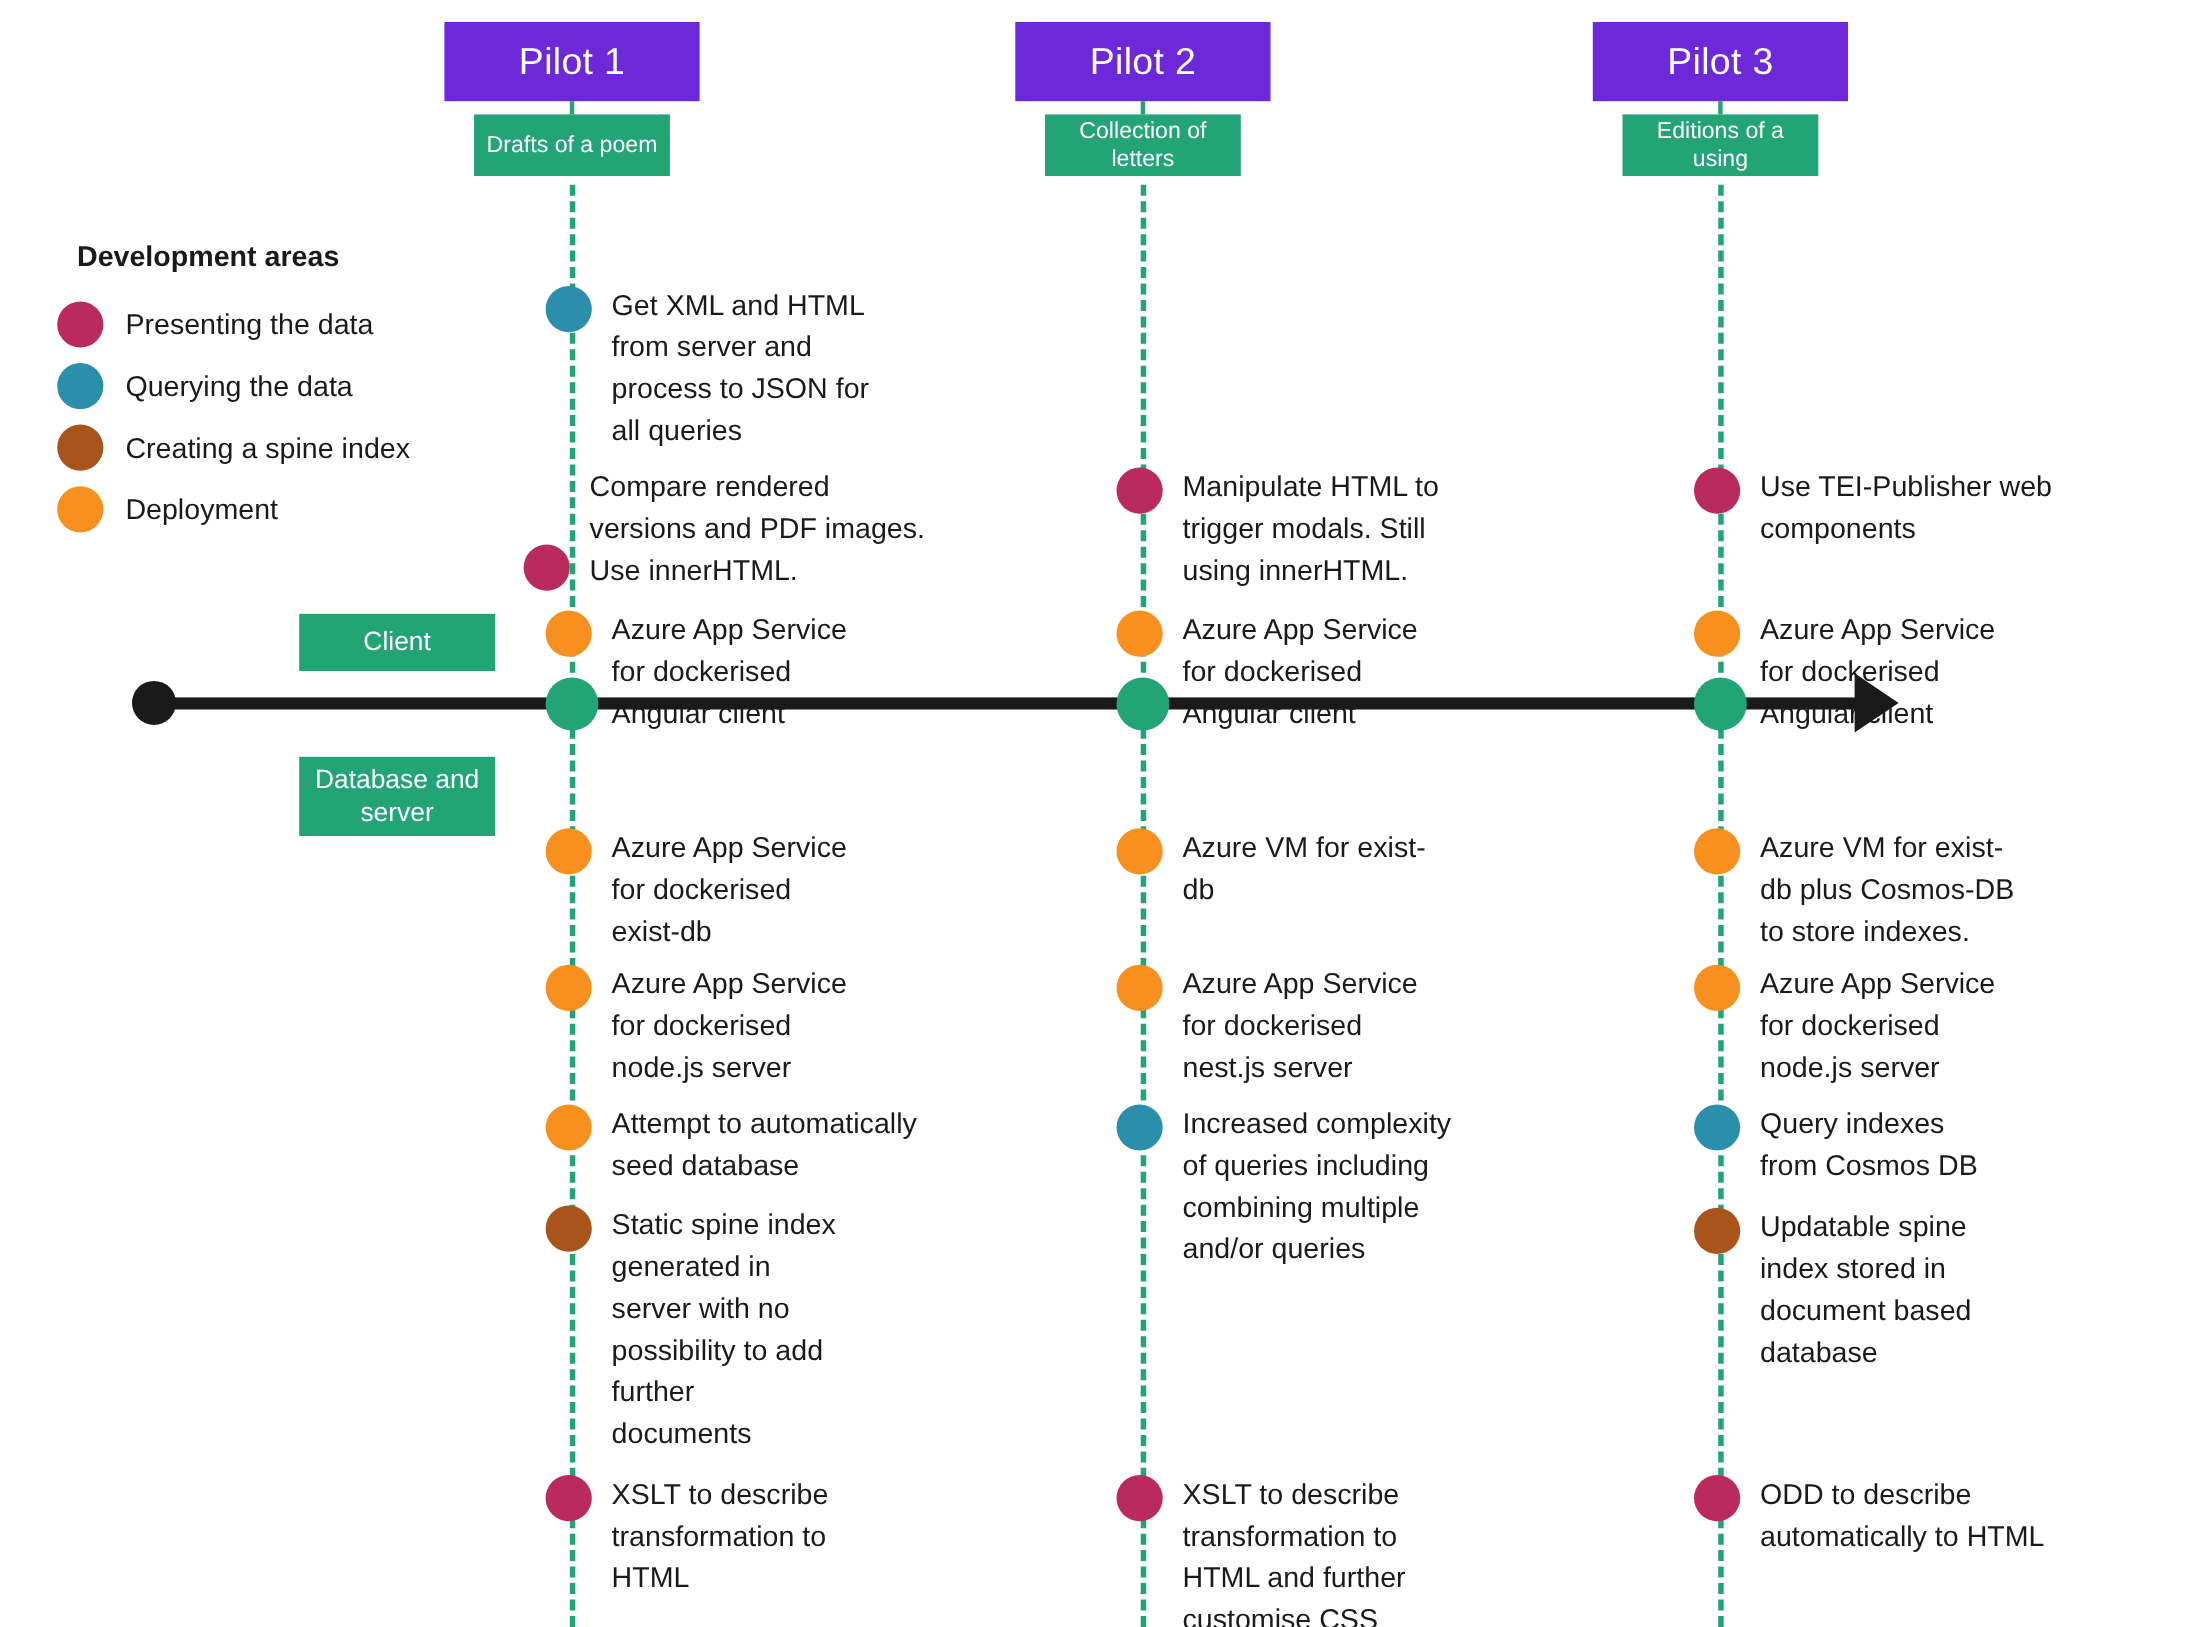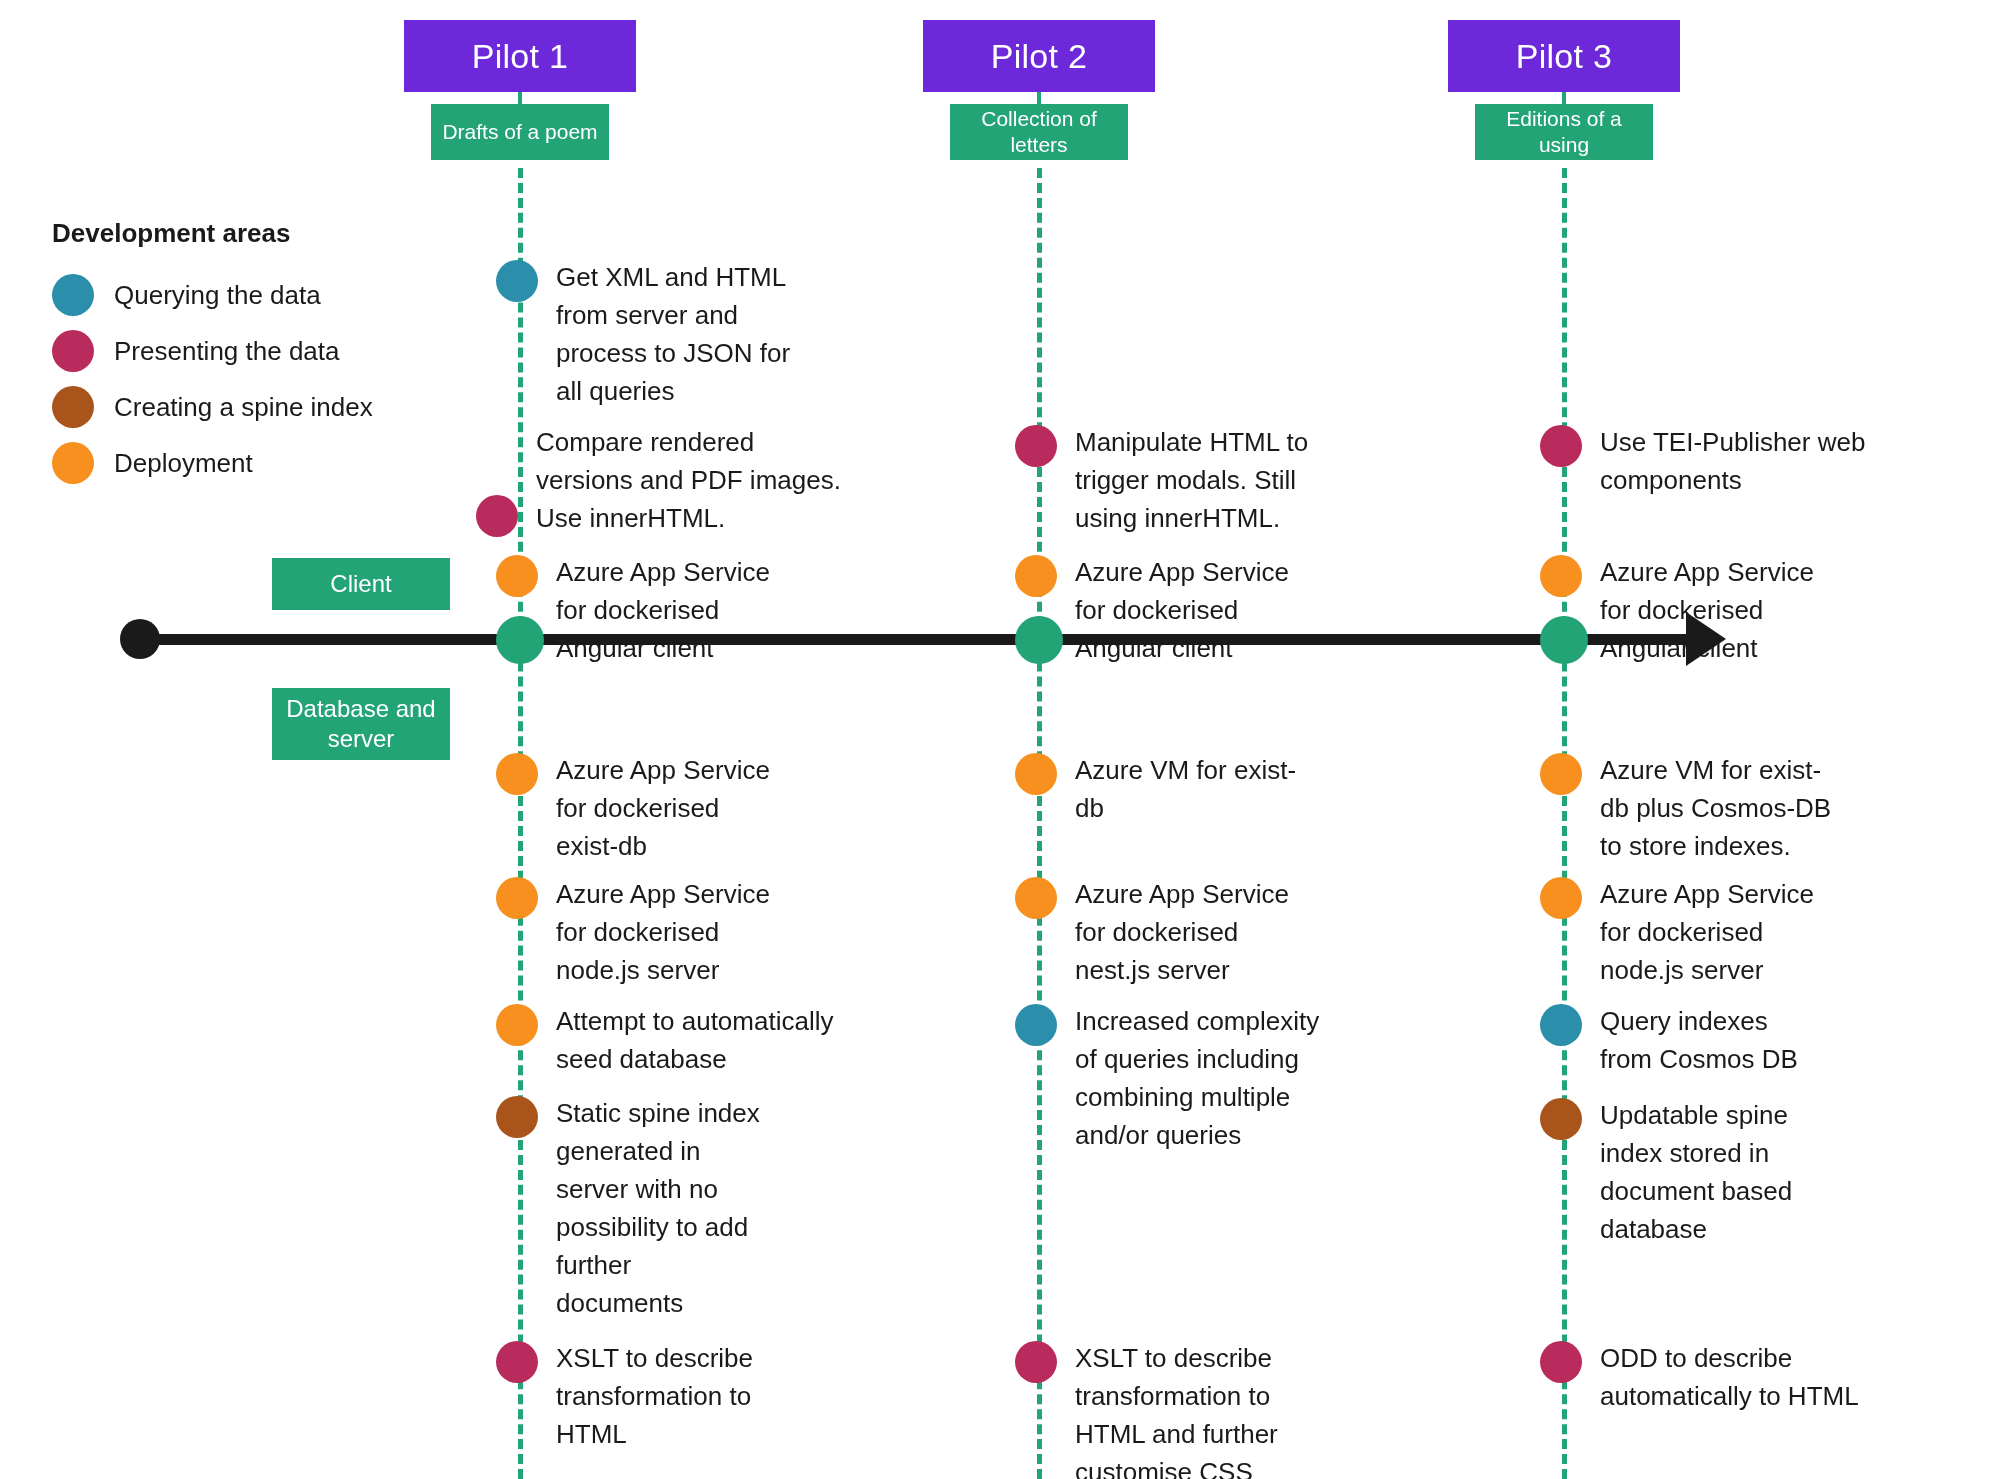--- a/index.html
+++ b/index.html
@@ -145,20 +145,21 @@
     position: absolute;
     left: 52px;
     top: 218px;
     width: 420px;
   }
   #legend-title {
     font-size: 26px;
     font-weight: bold;
     color: #1a1a1a;
     margin-bottom: 18px;
+    margin-left: 18px;
   }
   .legend-row {
     display: flex;
     align-items: center;
     height: 56px;
   }
   .legend-dot {
     width: 42px;
     height: 42px;
     border-radius: 50%;
@@ -219,27 +220,27 @@
     <div class="pilot-title">Pilot 3</div>
     <div class="pilot-connector"></div>
     <div class="pilot-sub">Editions of a
 using</div>
   </div>
 
   <div id="legend">
     <div id="legend-title">Development areas</div>
 
     <div class="legend-row">
+      <span class="legend-dot" style="background:#b92a5d;"></span>
+      <span class="legend-label">Presenting the data</span>
+    </div>
+
+    <div class="legend-row">
       <span class="legend-dot" style="background:#2b8fab;"></span>
       <span class="legend-label">Querying the data</span>
-    </div>
-
-    <div class="legend-row">
-      <span class="legend-dot" style="background:#b92a5d;"></span>
-      <span class="legend-label">Presenting the data</span>
     </div>
 
     <div class="legend-row">
       <span class="legend-dot" style="background:#a8541a;"></span>
       <span class="legend-label">Creating a spine index</span>
     </div>
 
     <div class="legend-row">
       <span class="legend-dot" style="background:#f7901e;"></span>
       <span class="legend-label">Deployment</span>

